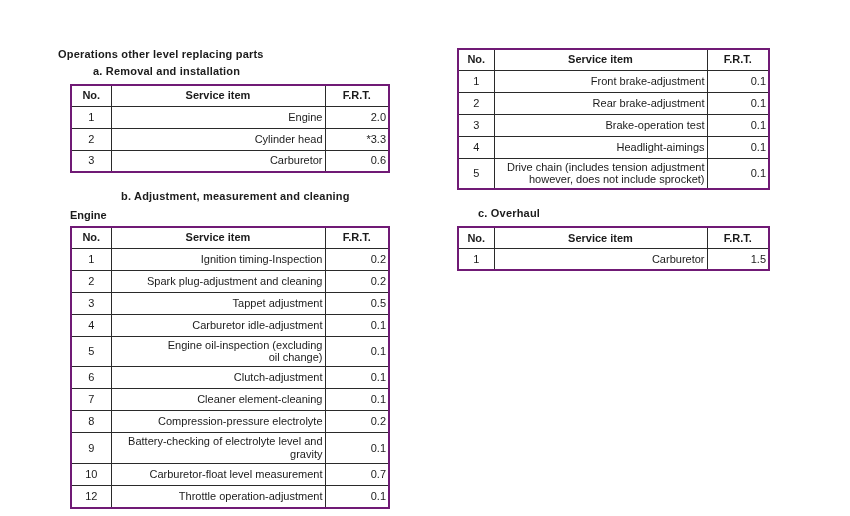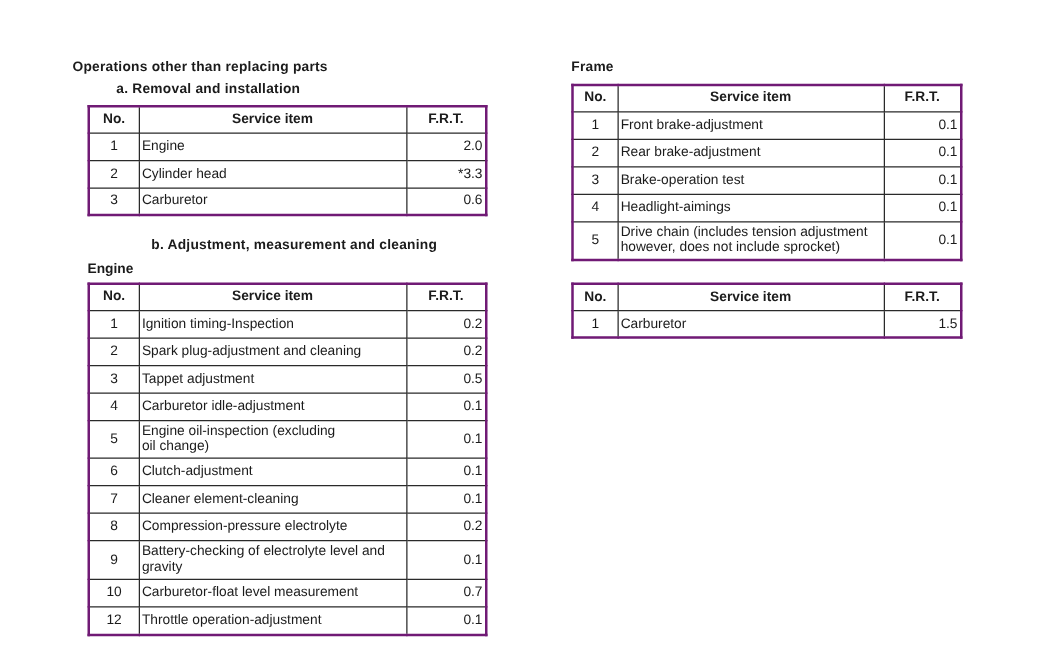--- a/index.html
+++ b/index.html
@@ -54,38 +54,38 @@
   }
   table.frt-table th {
     font-weight: bold;
     text-align: center;
     height: 21px;
     padding: 2px 2px;
   }
   table.frt-table td { height: 22px; padding: 2px 2px; }
   td.no  { text-align: center; }
   td.item {
-    text-align: left;
+    text-align: right;
     padding-left: 13px;
     padding-right: 6px;
     white-space: pre-line;
   }
   td.frt { text-align: right; }
 
   .gap-after-table-a { margin-bottom: 17px; }
   .gap-after-frame   { margin-bottom: 17px; }
   .mt-sub { margin-top: 2px; padding-left: 28px; }
 </style>
 </head>
 <body>
 
 <div class="page">
 
   <div class="col-left">
-    <div class="heading">Operations other than replacing parts</div>
+    <div class="heading">Operations other level replacing parts</div>
     <div class="subheading">a.  Removal and installation</div>
 
     <table class="frt-table gap-after-table-a">
       <colgroup>
           <col style="width:40px">
           <col>
           <col style="width:64px">
         </colgroup>
       <thead>
         <tr>
@@ -185,21 +185,20 @@
           <tr>
             <td class="no">12</td>
             <td class="item">Throttle operation-adjustment</td>
             <td class="frt">0.1</td>
           </tr>
         </tbody>
     </table>
   </div>
 
   <div class="col-right">
-    <div class="subheading indent-r">Frame</div>
 
     <table class="frt-table gap-after-frame">
       <colgroup>
           <col style="width:36px">
           <col>
           <col style="width:62px">
         </colgroup>
       <thead>
         <tr>
           <th>No.</th>
@@ -230,20 +229,21 @@
           </tr>
           <tr>
             <td class="no">5</td>
             <td class="item">Drive chain (includes tension adjustment
 however, does not include sprocket)</td>
             <td class="frt">0.1</td>
           </tr>
         </tbody>
     </table>
 
+    <div class="subheading">c.  Overhaul</div>
 
     <table class="frt-table">
       <colgroup>
           <col style="width:36px">
           <col>
           <col style="width:62px">
         </colgroup>
       <thead>
         <tr>
           <th>No.</th>

